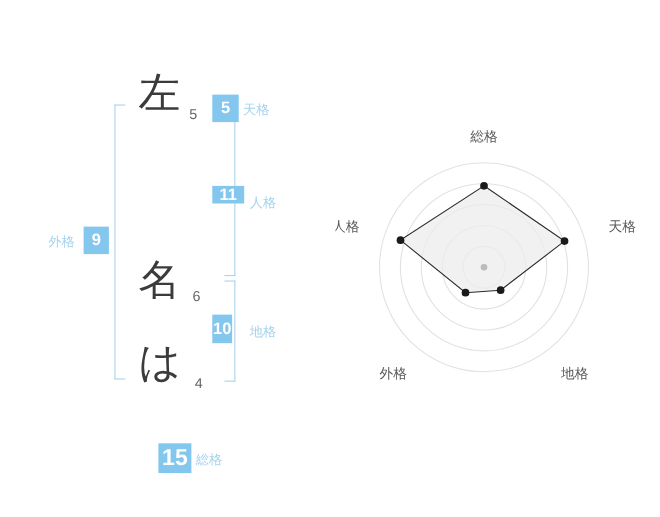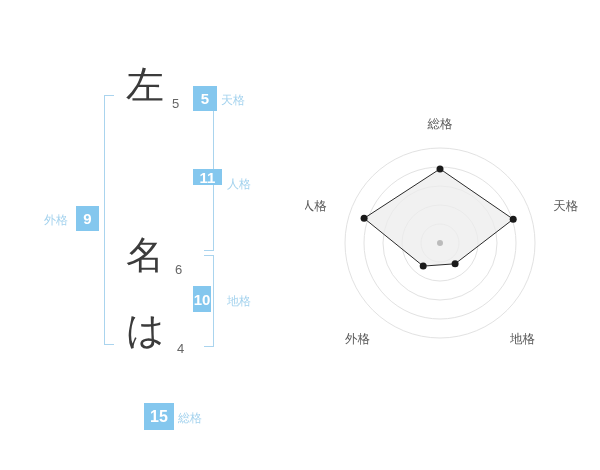--- a/index.html
+++ b/index.html
@@ -10,21 +10,21 @@
   .kanji{
     position:absolute;font-size:38px;color:#3b3b3b;line-height:1;
     font-family:"Liberation Sans","DejaVu Sans",sans-serif;
   }
   .stroke-num{position:absolute;font-size:13px;color:#666;}
   .badge{
     position:absolute;background:var(--accent,#84c7ee);color:#ffffff;
     display:flex;align-items:center;justify-content:center;
     font-weight:bold;font-size:15px;z-index:3;
   }
-  .badge.big{font-size:16px;}
+  .badge.big{font-size:21px;}
   .kaku-label{position:absolute;font-size:12px;color:var(--accent-light,#a5d3ee);z-index:3;}
   .bracket{position:absolute;z-index:1;}
   .bracket.right{
     border-right:1px solid var(--bracket,#aad4ee);
     border-top:1px solid var(--bracket,#aad4ee);
     border-bottom:1px solid var(--bracket,#aad4ee);
   }
   .bracket.left{
     border-left:1px solid var(--bracket,#aad4ee);
     border-top:1px solid var(--bracket,#aad4ee);

